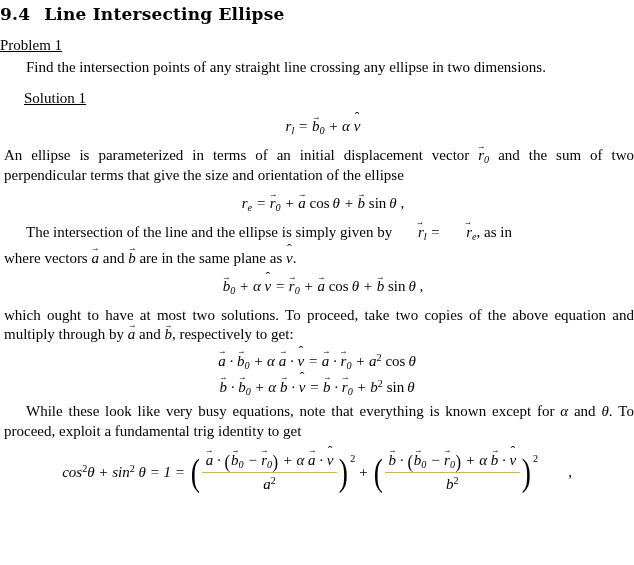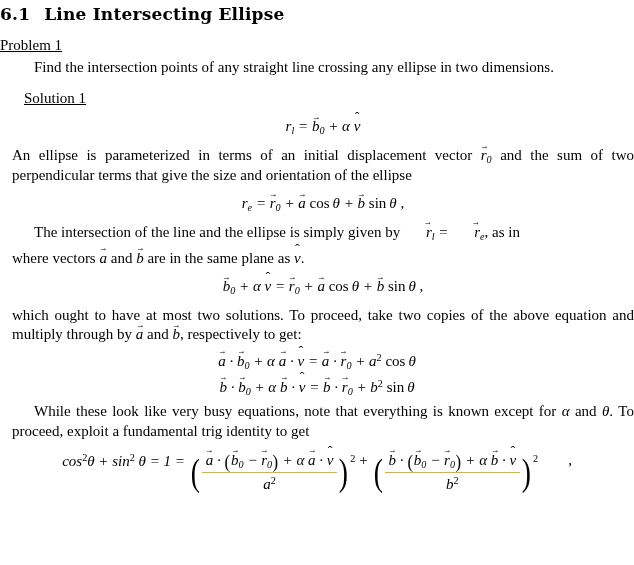--- a/index.html
+++ b/index.html
@@ -33,21 +33,21 @@
   .section-heading .num {
     display: inline-block;
     margin-right: 14px;
   }
   .label-underline {
     text-decoration: underline;
     font-size: 15px;
     margin: 9px 0 3px 0;
   }
   p.body {
-    margin: 0 0 6px 12px;
+    margin: 0 0 6px 4px;
     text-align: justify;
     text-justify: inter-word;
   }
   p.indent {
     text-indent: 22px;
   }
   .eq {
     text-align: center;
     margin: 9px 0 9px 12px;
   }
@@ -141,41 +141,41 @@
     transform: scaleX(0.85);
   }
   .exp-outside {
     font-style: normal;
     font-size: 0.68em;
     vertical-align: 1.35em;
     display: inline-block;
   }
   .final-eq {
     display: flex;
-    align-items: flex-start;
+    align-items: center;
     justify-content: center;
     gap: 4px;
     margin-top: 10px;
     font-size: 15px;
   }
   .comma-tail {
     display: inline-block;
     margin-left: 26px;
     vertical-align: -0.2em;
     font-style: normal;
   }
   .tight { letter-spacing: 0; }
 </style>
 </head>
 <body>
 
 <div class="page">
 
   <h2 class="section-heading">
-    <span class="num">6.1</span><span>Line Intersecting Ellipse</span>
+    <span class="num">9.4</span><span>Line Intersecting Ellipse</span>
   </h2>
 
   <div class="label-underline">Problem 1</div>
 
   <p class="body indent">Find the intersection points of any straight line crossing any ellipse in two dimensions.</p>
 
   <div class="label-underline" style="margin-top:12px;padding-left:24px;">Solution 1</div>
 
 
   <div class="eq">

